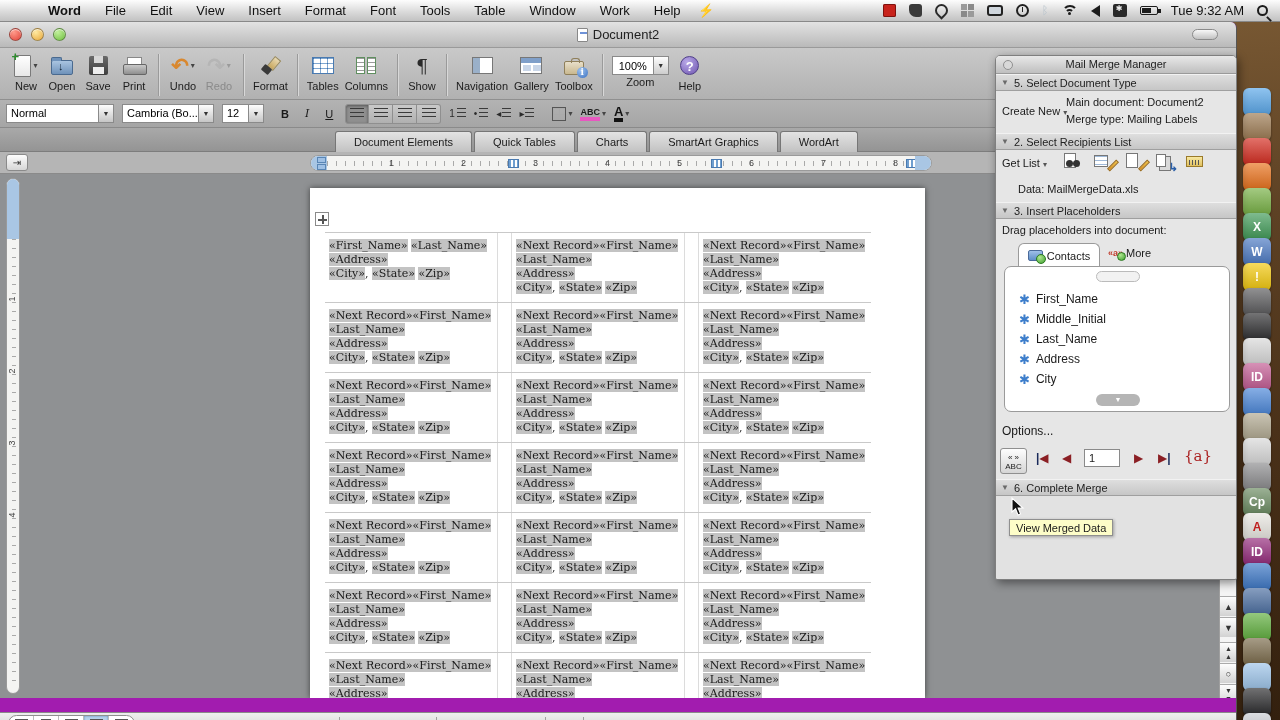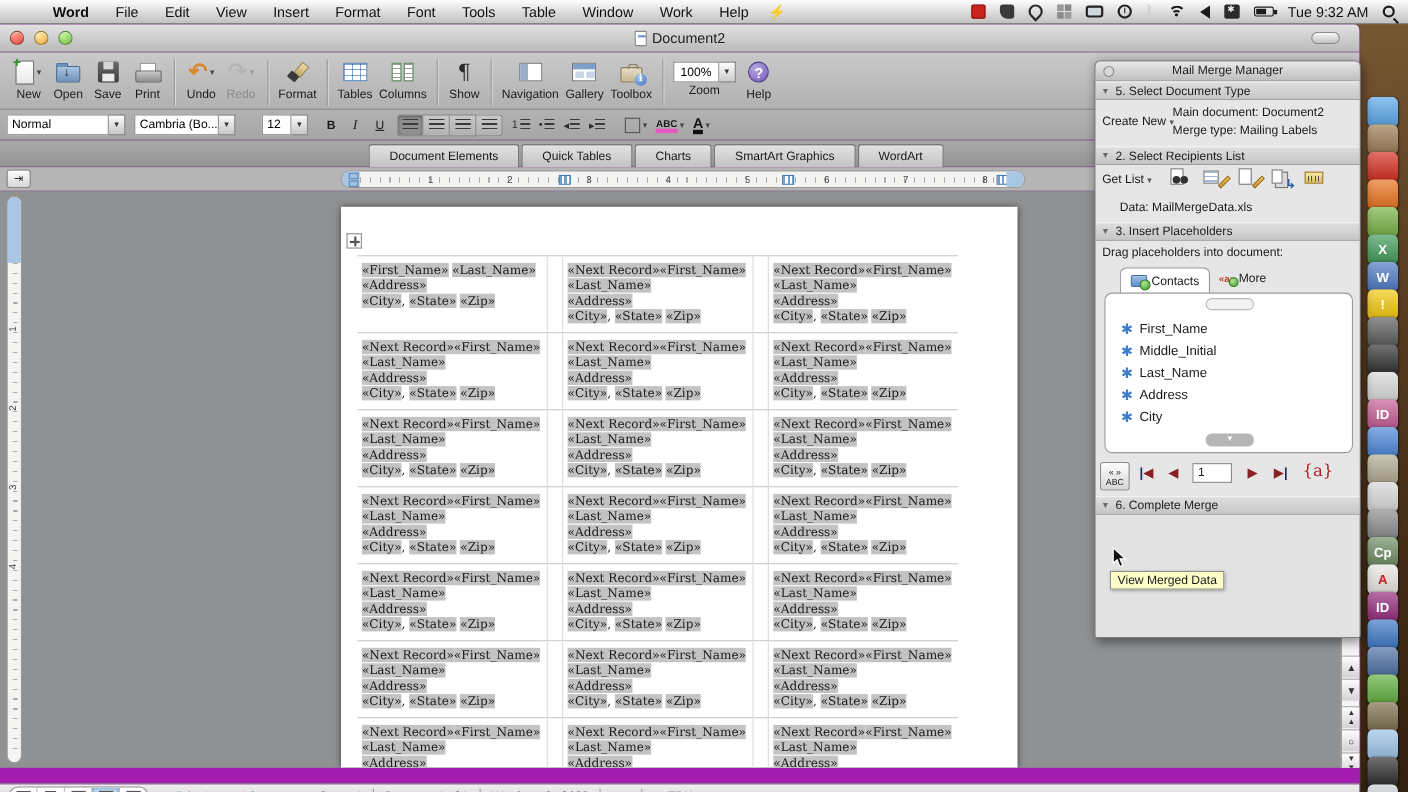--- a/index.html
+++ b/index.html
@@ -479,21 +479,21 @@
 
     <div id="formatbar">
       <div class="combo" style="width:108px">
         <span class="val" style="flex:1">Normal</span>
           <span class="arr">▼</span>
       </div>
       <div class="combo" style="width:92px; margin-left:8px">
         <span class="val" style="flex:1">Cambria (Bo...</span>
           <span class="arr">▼</span>
       </div>
-      <div class="combo" style="width:42px; margin-left:24px">
+      <div class="combo" style="width:42px; margin-left:8px">
         <span class="val" style="flex:1">12</span>
           <span class="arr">▼</span>
       </div>
       <span class="fmt-btn" style="margin-left:12px; font-weight:bold">B</span>
       <span class="fmt-btn" style="font-style:italic; font-family:'DejaVu Serif',serif">I</span>
       <span class="fmt-btn" style="text-decoration:underline">U</span>
       <div class="fmt-group">
         <span class="align-btn sel">
             <span class="lines"></span>
           </span>
@@ -822,20 +822,23 @@
             <span class="ast">✱</span>
             <span>Address</span>
           </div>
           <div class="field-item" style="top: 102px;">
             <span class="ast">✱</span>
             <span>City</span>
           </div>
         </div>
     </div>
 
+    <div class="pal-body" id="s4-body">
+      <span id="s4-options">Options...</span>
+    </div>
 
     <div class="pal-body" id="s5-body">
       <div id="abc-btn">
         <span>« »</span><br>
         <span>ABC</span>
       </div>
       <span class="nav-ctl" style="left:40px"><span class="bar">|</span>◀</span>
       <span class="nav-ctl" style="left:66px">◀</span>
       <div id="rec-field">1</div>
       <span class="nav-ctl" style="left:138px">▶</span>

